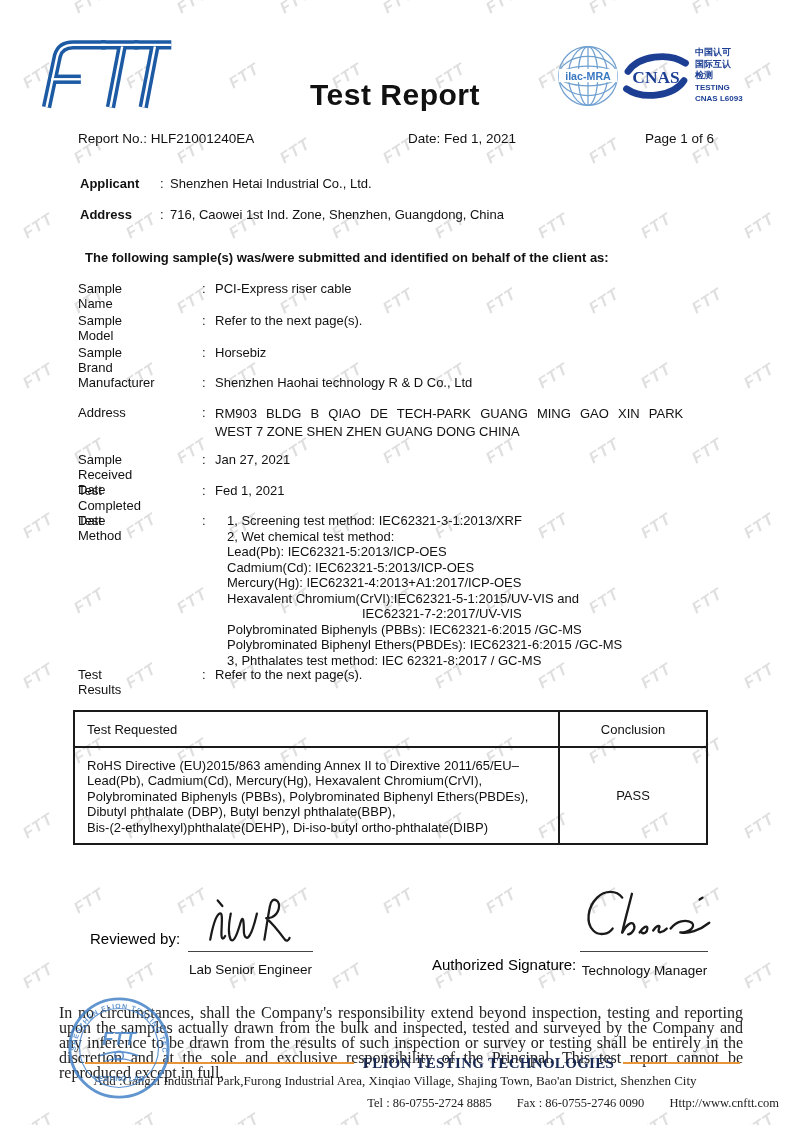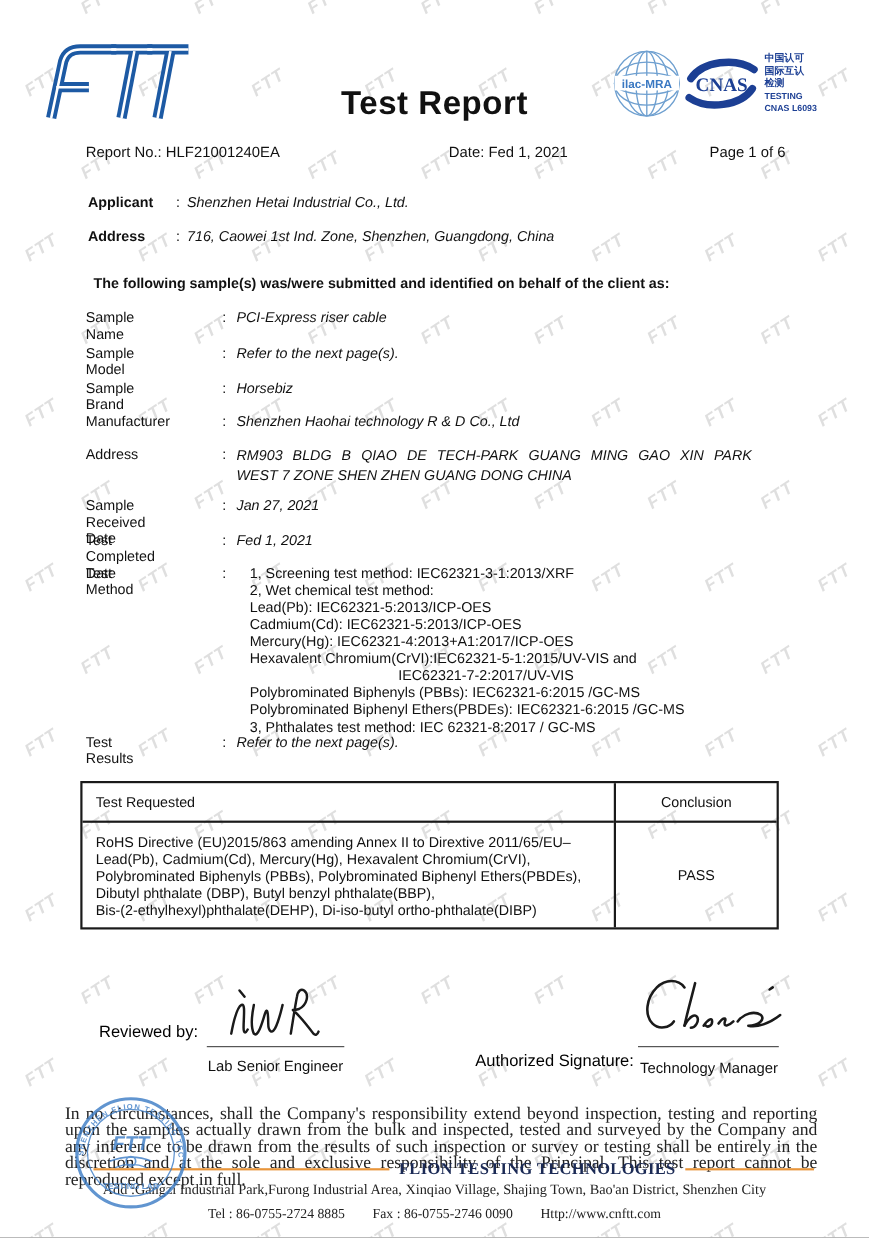--- a/index.html
+++ b/index.html
@@ -24,21 +24,21 @@
   .cnas { left:622px; top:52px; }
   .cnas-text { left:695px; top:47px; font-size:8px; font-weight:bold; color:#1c3f94; line-height:11.5px; }
   .cnas-text .cjk { font-size:9px; }
   .report-line { top:131px; font-size:13.5px; color:#111; }
   .rl-no { left:78px; } .rl-date { left:408px; } .rl-page { left:645px; }
 
   
   .kv { font-size:13px; color:#111; }
   .kv .lbl { position:absolute; left:80px; font-weight:bold; }
   .kv .col { position:absolute; left:160px; }
-  .kv .val { position:absolute; left:170px; white-space:nowrap;font-style:italic; }
+  .kv .val { position:absolute; left:170px; white-space:nowrap; }
   .kv2 .lbl { position:absolute; left:78px; font-weight:normal; }
   .kv2 .col { position:absolute; left:202px; }
   .kv2 .val { position:absolute; left:215px; white-space:nowrap; }
   .intro { left:85px; top:250px; font-size:13px; font-weight:bold; color:#111; }
   .mfr-addr { left:215px; width:500px; line-height:18px; white-space:normal; }
   .mfr-addr .l1 { word-spacing:5.5px; white-space:nowrap; }
   .tm-lines { position:absolute; left:227px; top:0; width:480px; line-height:15.5px; }
   .tm-lines div { white-space:nowrap; }
   .tm-indent { padding-left:135px; }
 
@@ -65,21 +65,21 @@
     font-family:"Liberation Serif","DejaVu Serif",serif;
     font-size:16px; line-height:14.9px; text-align:justify; color:#222; }
   .company-rule { left:85px; top:1055px; width:655px; height:16px;
     display:flex; align-items:center; }
   .company-rule .bar { height:2px; background:#e8953a; }
   .bar-l { flex:2.3; } .bar-r { flex:1; }
   .company-name { margin:0 9px; font-family:"Liberation Serif","DejaVu Serif",serif;
     font-size:15px; font-weight:bold; color:#1b2a55; white-space:nowrap; letter-spacing:.3px; }
   .f-addr { left:25px; top:1073px; width:740px; text-align:center;
     font-family:"Liberation Serif","DejaVu Serif",serif; font-size:13px; color:#222; }
-  .f-tel { left:0; top:1096px; width:790px; text-align:center;
+  .f-tel { left:0; top:1096px; width:790px; text-align:right;
     font-family:"Liberation Serif","DejaVu Serif",serif; font-size:12.5px; color:#222; }
   .f-tel span { margin:0 11px; }
   .stamp { left:66px; top:995px; opacity:.82; z-index:2; }
 </style>
 </head>
 <body>
 
 <div class="page">
   <div class="wm-layer" id="wm-layer">
       <span class="wm" style="color: rgba(150, 150, 150, 0.3); left: -30px; top: -8px;">FTT</span>

